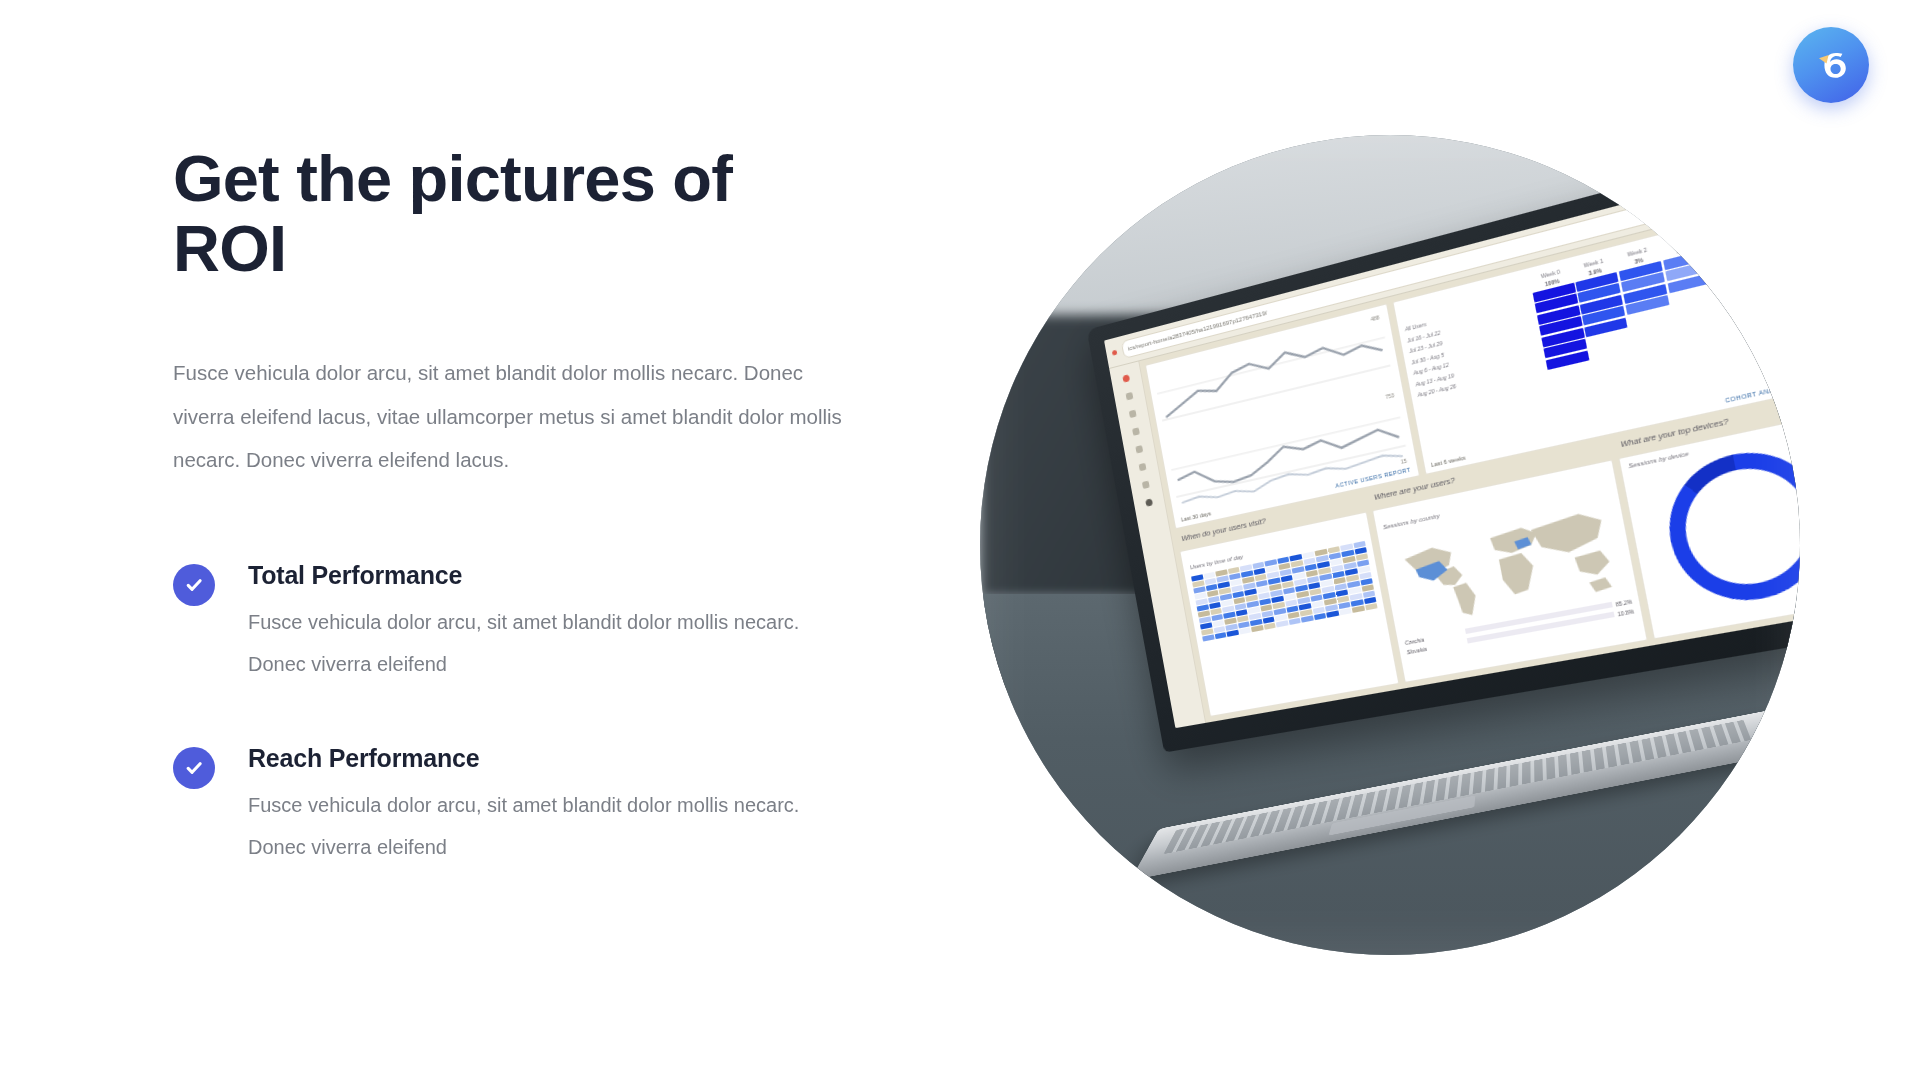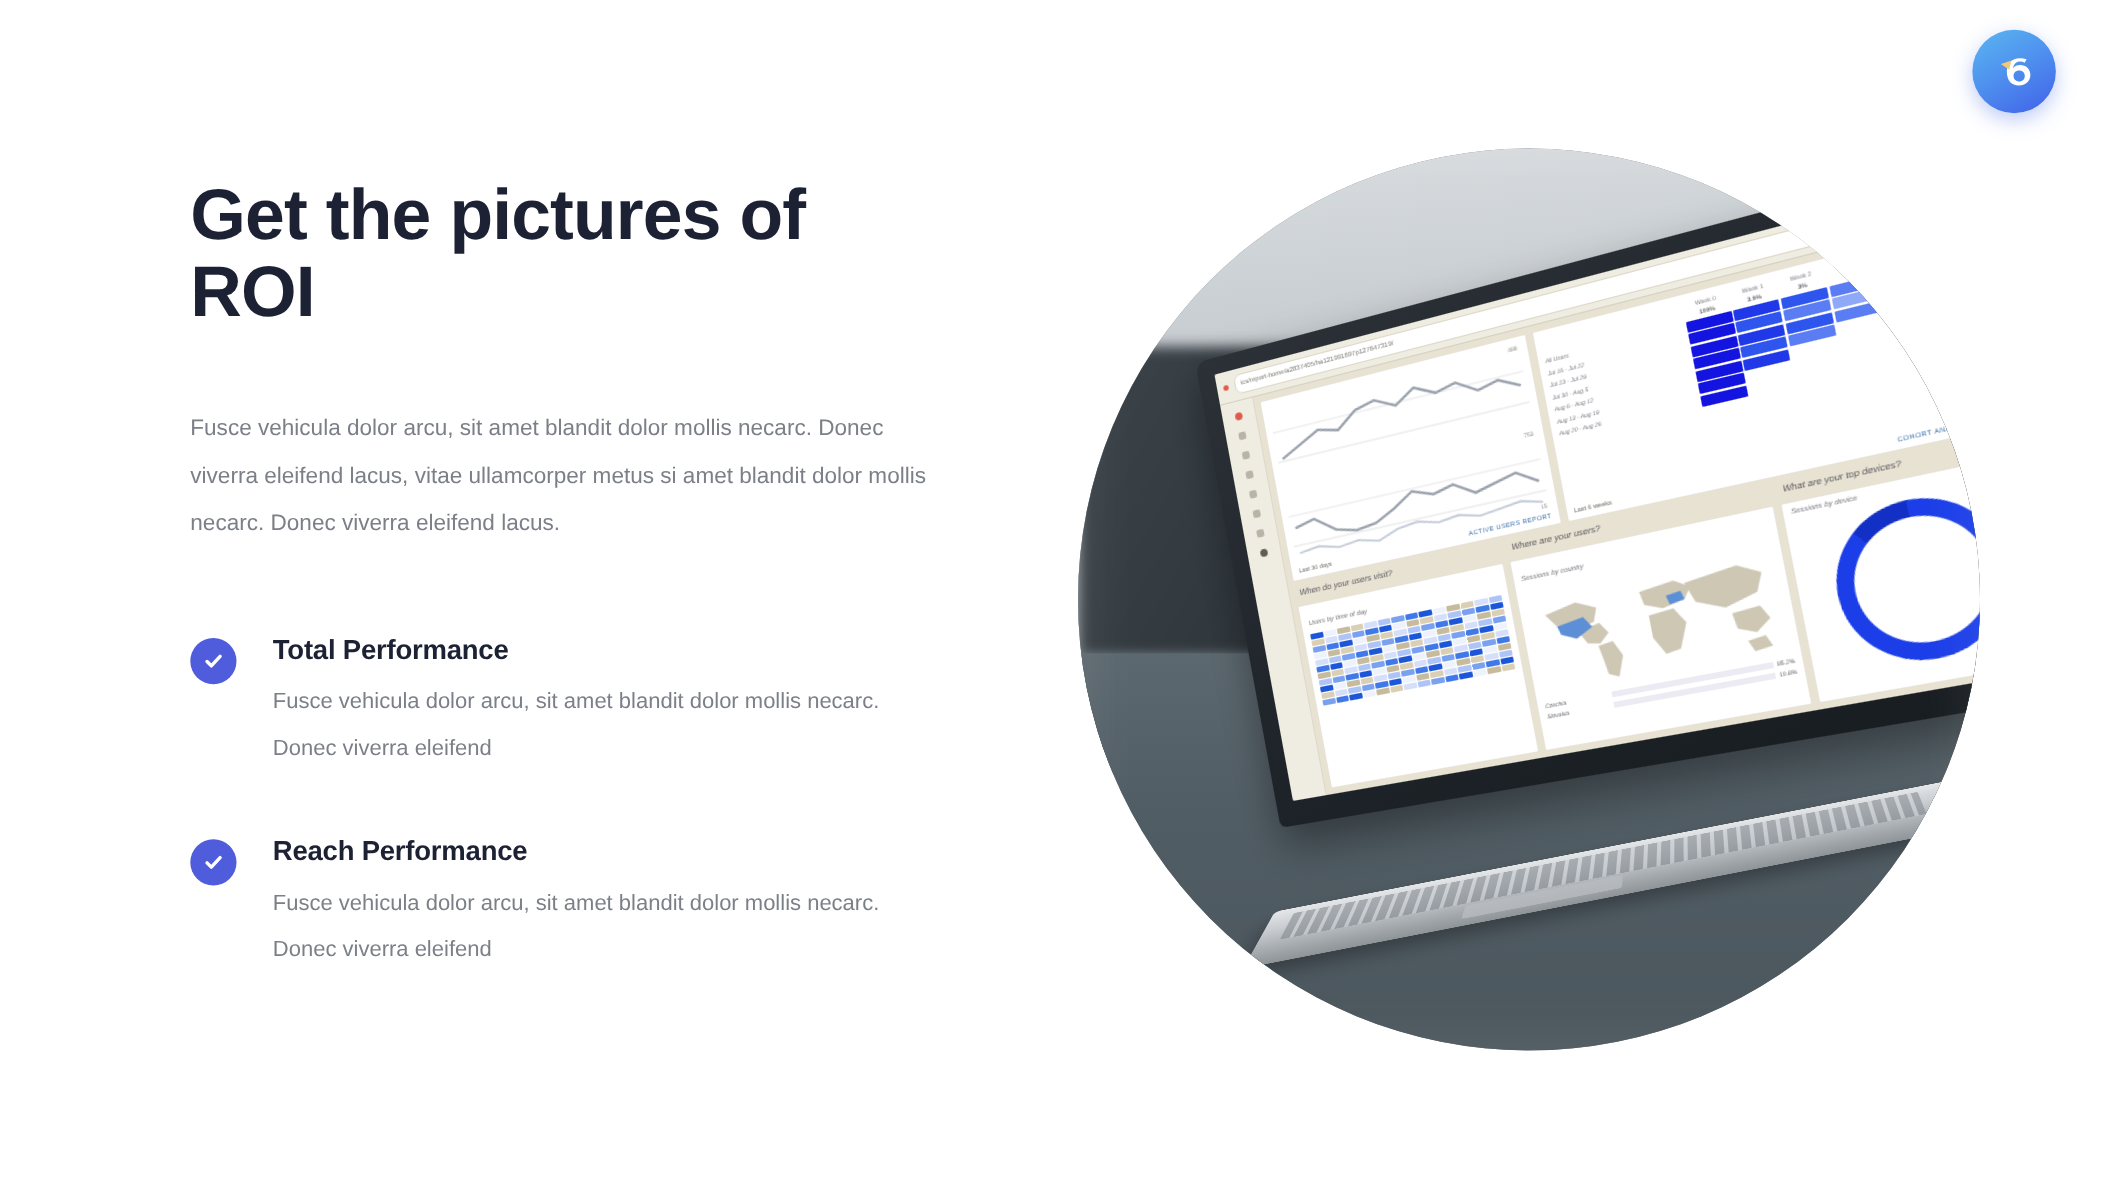--- a/index.html
+++ b/index.html
@@ -23,21 +23,21 @@
 
   
   .left{ position:absolute; left:173px; top:138px; width:690px; }
 
   .eyebrow{
     font-size:16px; font-weight:700; letter-spacing:2.6px;
     color:#6aa9d8; text-transform:uppercase;
     line-height:1.2;
   }
   .headline{
-    margin-top:22px;
+    margin-top:6px;
     font-size:65px; line-height:1.08; font-weight:700;
     letter-spacing:-0.8px; color:#1c2234;
     max-width:660px;
   }
   .lede{
     margin-top:67px;
     font-size:20.5px; line-height:2.12; color:#7b7f87;
     font-weight:400; max-width:672px;
   }
 

